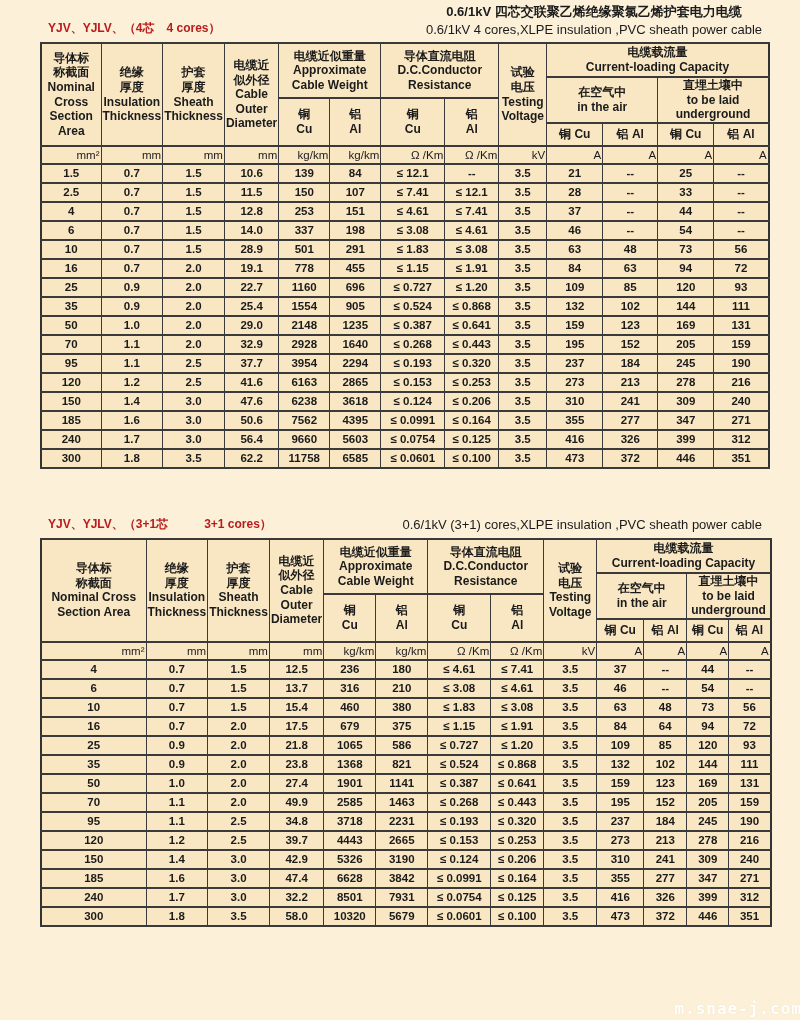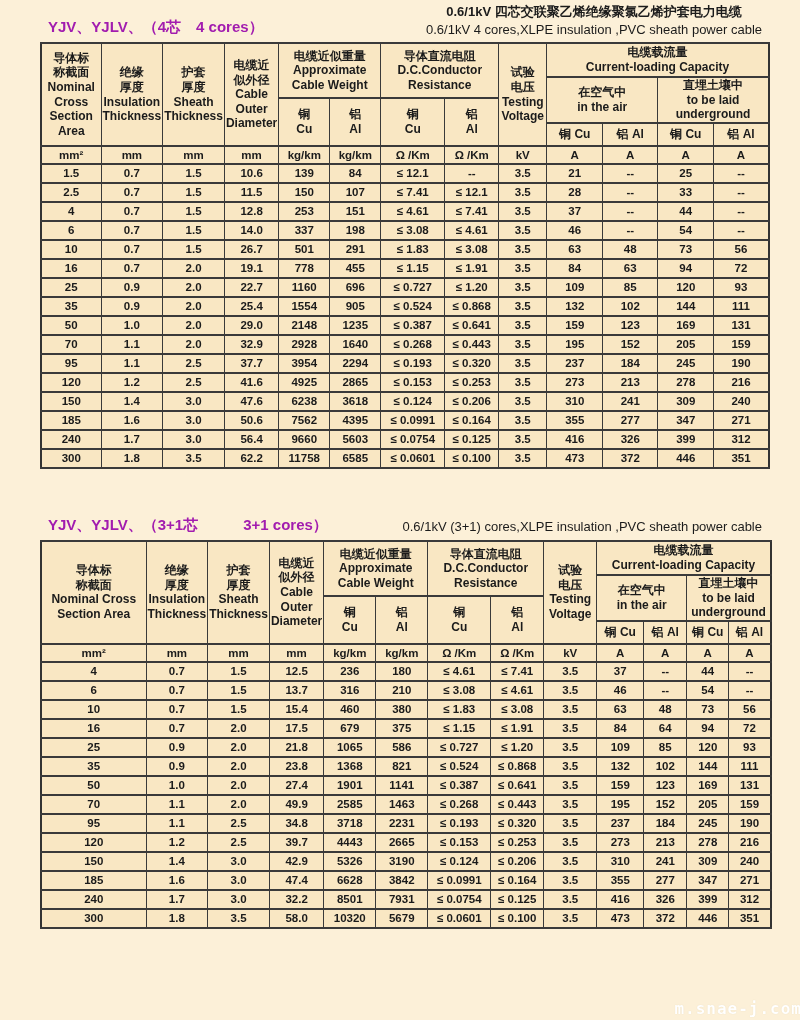--- a/index.html
+++ b/index.html
@@ -13,23 +13,23 @@
   }
   .page{position:relative;width:800px;height:1020px;}
 
   .section-head{
     display:flex;
     align-items:flex-end;
     justify-content:space-between;
     padding:3px 38px 4px 48px;
   }
   .type-label{
-    font-size:15px;
+    font-size:12px;
     font-weight:bold;
-    color:#a21caf;
+    color:#b91c1c;
     white-space:pre;
     padding-bottom:1px;
   }
   .titles{text-align:center;line-height:1.35;}
   .title-zh{font-size:13px;font-weight:bold;}
   .title-en{font-size:13px;font-weight:normal;}
 
   table.spec-table{
     border-collapse:collapse;
     table-layout:fixed;
@@ -54,21 +54,22 @@
   }
   th.cell-underground{font-size:10.5px;line-height:1.15;}
   th.cell-loading-group{font-size:12px;}
   tr.hr1{height:34px;}
   tr.hr2{height:21px;}
   tr.hr3{height:20px;}
   tr.hr4{height:23px;}
   tr.units-row td{
     height:16px;
     font-size:11.5px;
-    font-weight:bold;
+    font-weight:normal;
+    text-align:right;
   }
   tbody tr.data-row td{
     height:17px;
     font-size:11.5px;
     font-weight:bold;
     white-space:nowrap;
   }
   .sec2{margin-top:44px;}
 
   .watermark{
@@ -242,21 +243,21 @@
           <td>3.5</td>
           <td>46</td>
           <td>--</td>
           <td>54</td>
           <td>--</td>
         </tr>
         <tr class="data-row">
           <td>10</td>
           <td>0.7</td>
           <td>1.5</td>
-          <td>26.7</td>
+          <td>28.9</td>
           <td>501</td>
           <td>291</td>
           <td>≤ 1.83</td>
           <td>≤ 3.08</td>
           <td>3.5</td>
           <td>63</td>
           <td>48</td>
           <td>73</td>
           <td>56</td>
         </tr>
@@ -348,21 +349,21 @@
           <td>237</td>
           <td>184</td>
           <td>245</td>
           <td>190</td>
         </tr>
         <tr class="data-row">
           <td>120</td>
           <td>1.2</td>
           <td>2.5</td>
           <td>41.6</td>
-          <td>4925</td>
+          <td>6163</td>
           <td>2865</td>
           <td>≤ 0.153</td>
           <td>≤ 0.253</td>
           <td>3.5</td>
           <td>273</td>
           <td>213</td>
           <td>278</td>
           <td>216</td>
         </tr>
         <tr class="data-row">

